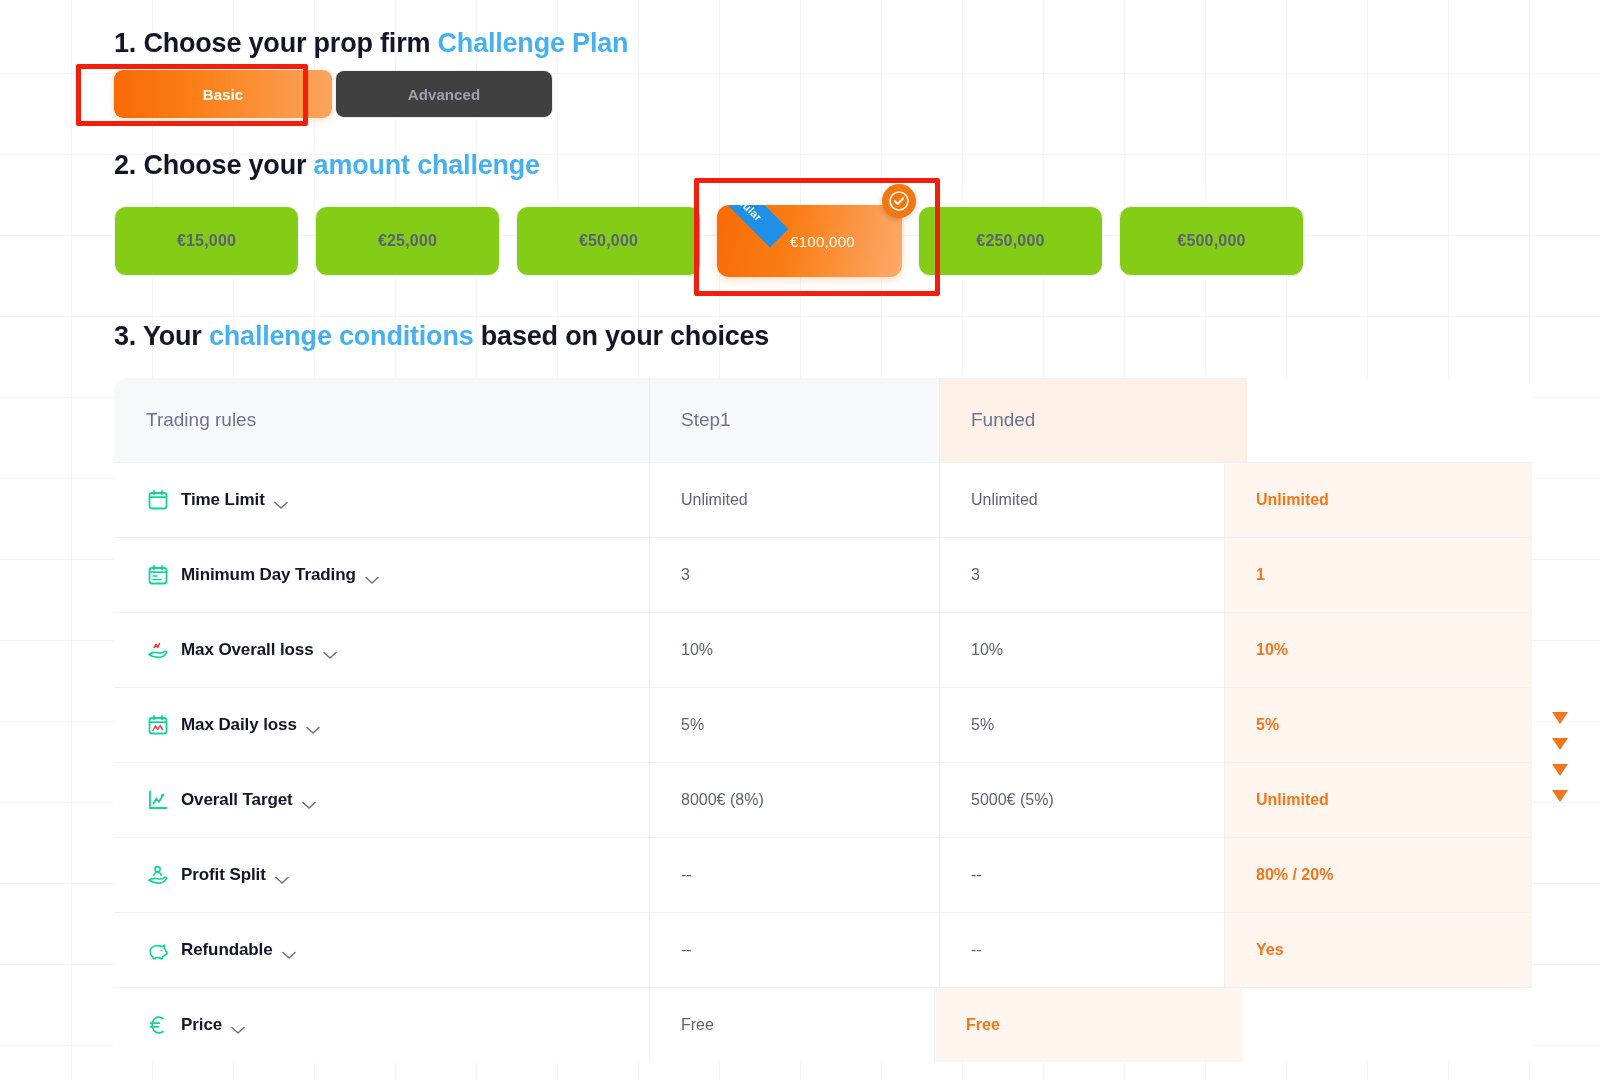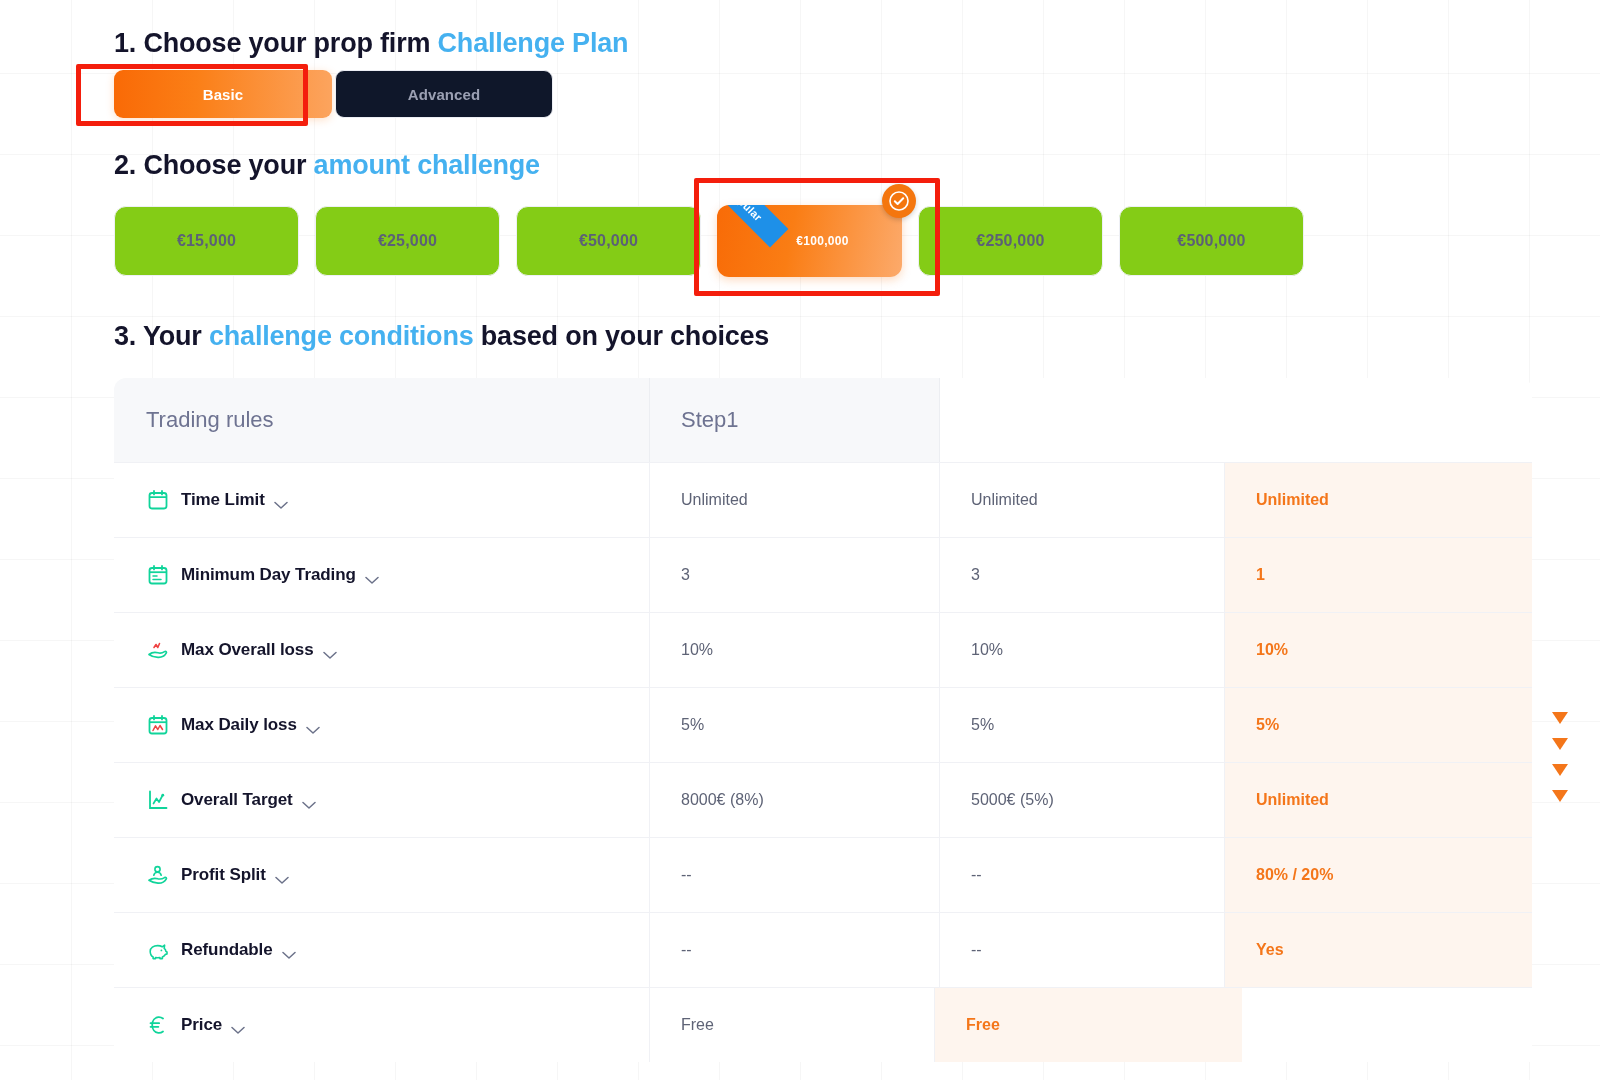--- a/index.html
+++ b/index.html
@@ -47,21 +47,21 @@
     width: 218px;
     height: 48px;
     border-radius: 9px;
     display: flex;
     align-items: center;
     justify-content: center;
     font-size: 15px;
     font-weight: 700;
     cursor: pointer;
     border: 1px solid #eceef4;
-    background: #0f172a;
+    background: #404040;
     color: #9ba0b3;
     letter-spacing: 0.1px;
   }
   .plan-btn.active {
     background: linear-gradient(90deg, #f96a06 0%, #fb7f17 38%, #fca45e 100%);
     color: #ffffff;
     border: none;
     box-shadow: 0 2px 8px rgba(250,120,20,0.22);
   }
 
@@ -101,22 +101,22 @@
     border-radius: 12px;
     background: linear-gradient(100deg, #f86b07 0%, #fa7d14 40%, #fcaa6b 100%);
     display: flex;
     align-items: center;
     justify-content: center;
     overflow: hidden;
     box-shadow: 0 3px 10px rgba(248,110,10,0.25);
   }
   .sel-inner .sel-label {
     color: #ffffff;
-    font-size: 12px;
-    font-weight: 700;
+    font-size: 15px;
+    font-weight: 400;
     letter-spacing: 0.3px;
     position: relative;
     z-index: 3;
     margin-left: 26px;
   }
   .ribbon {
     position: absolute;
     left: -30px;
     top: -18px;
     width: 108px;
@@ -175,21 +175,21 @@
 
   .c1 { width: 536px; padding-left: 32px; }
   .c2 { width: 290px; padding-left: 31px; }
   .c3 { width: 285px; padding-left: 31px; }
   .c4 { width: 307px; padding-left: 31px; }
 
   .thead .trow { height: 84px; }
   .thead .c1, .thead .c2, .thead .c3 { background: #f7f8fa; }
   .thead .c4 { background: #fdf0e6; }
   .thead .tcell {
-    font-size: 22px;
+    font-size: 19px;
     color: #6e7391;
     font-weight: 400;
     border-right: 1px solid #eceef2;
   }
   .thead .c4 { border-right: none; }
 
   .tbody .trow { height: 75px; border-top: 1px solid #f0f1f5; }
   .tbody .c1, .tbody .c2, .tbody .c3 { background: #ffffff; border-right: 1px solid #f0f1f5; }
   .tbody .c4 { background: #fef5ee; }
 
@@ -302,20 +302,21 @@
   <div class="heading" style="left:114px; top:321px;">
     <span>3.</span><span> Your </span><span class="accent">challenge conditions</span><span> based on your choices</span>
   </div>
 
   <div class="rules-table">
 
     <div class="thead">
       <div class="trow">
         <div class="tcell c1">Trading rules</div>
         <div class="tcell c2">Step1</div>
+        <div class="tcell c4">Funded</div>
       </div>
     </div>
 
     <div class="tbody">
 
       <div class="trow">
         <div class="tcell c1">
           <span class="rule-icon">
             <svg width="24" height="24" viewBox="0 0 24 24">
                 <rect x="3.5" y="5" width="17" height="15.5" rx="2.5" fill="none" stroke="#10d49a" stroke-width="1.8"></rect>

